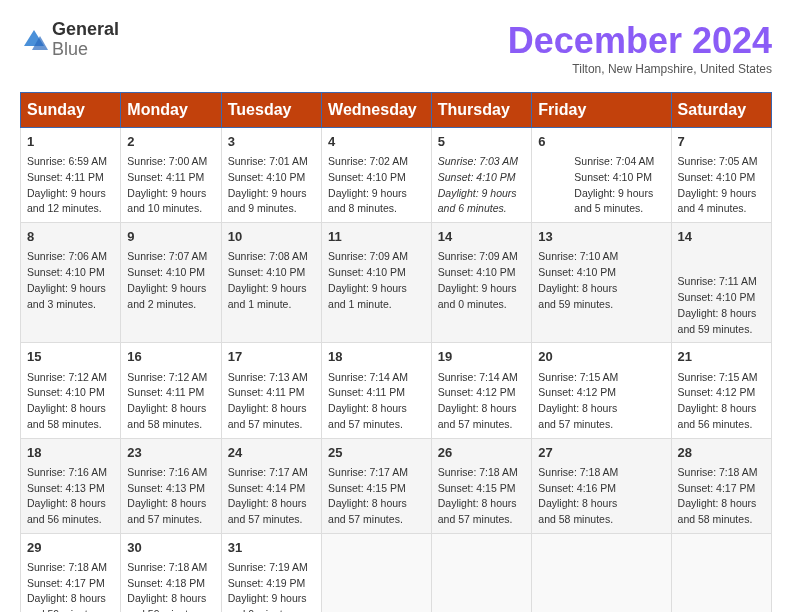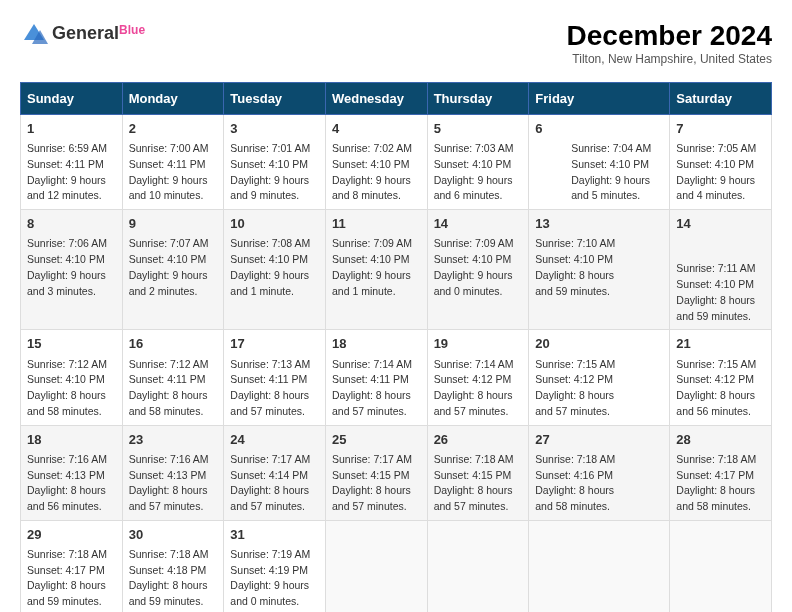--- a/index.html
+++ b/index.html
@@ -16,59 +16,60 @@
       align-items: flex-start;
       margin-bottom: 16px;
     }
     .logo {
       display: flex;
       align-items: center;
       gap: 4px;
     }
     .logo-text {
       display: flex;
+      flex-direction: column;
       line-height: 1.1;
     }
     .logo-general {
       font-size: 18px;
       font-weight: bold;
       color: #333;
     }
     .logo-blue {
-      font-size: 12px;
-      font-weight: bold;
-      color: #ec4899;
+      font-size: 18px;
+      font-weight: normal;
+      color: #737373;
     }
     .logo-icon {
       width: 28px;
       height: 28px;
     }
     .title-section {
       text-align: right;
     }
     .month-title {
-      font-size: 28px;
+      font-size: 36px;
       font-weight: bold;
-      color: #000000;
+      color: #8b5cf6;
     }
     .location {
       font-size: 12px;
       color: #555;
     }
     table {
       width: 100%;
       border-collapse: collapse;
       font-size: 11px;
     }
     thead tr th {
-      background-color: #0c4a6e;
+      background-color: #c2410c;
       color: #fff;
       padding: 8px 6px;
       text-align: left;
-      font-size: 13px;
+      font-size: 16px;
       font-weight: bold;
       border: 1px solid #3a66b0;
     }
     tbody tr {
       border-bottom: 1px solid #ddd;
     }
     tbody tr:nth-child(odd) {
       background-color: #fff;
     }
     tbody tr:nth-child(even) {
@@ -153,21 +154,21 @@
         </td>
         <td>
           <span class="day-num">4</span>
           <div class="day-info" style="white-space: pre-line;">Sunrise: 7:02 AM
 Sunset: 4:10 PM
 Daylight: 9 hours
 and 8 minutes.</div>
         </td>
         <td>
           <span class="day-num">5</span>
-          <div class="day-info" style="white-space: pre-line;">Sunrise: 7:03 AM
+          <div class="day-info" style="white-space: pre-line; font-style: italic;">Sunrise: 7:03 AM
 Sunset: 4:10 PM
 Daylight: 9 hours
 and 6 minutes.</div>
         </td>
         <td>
           <span class="day-num">6</span>
           <div class="day-info" style="white-space: pre-line; margin-left: 36px;">Sunrise: 7:04 AM
 Sunset: 4:10 PM
 Daylight: 9 hours
 and 5 minutes.</div>

